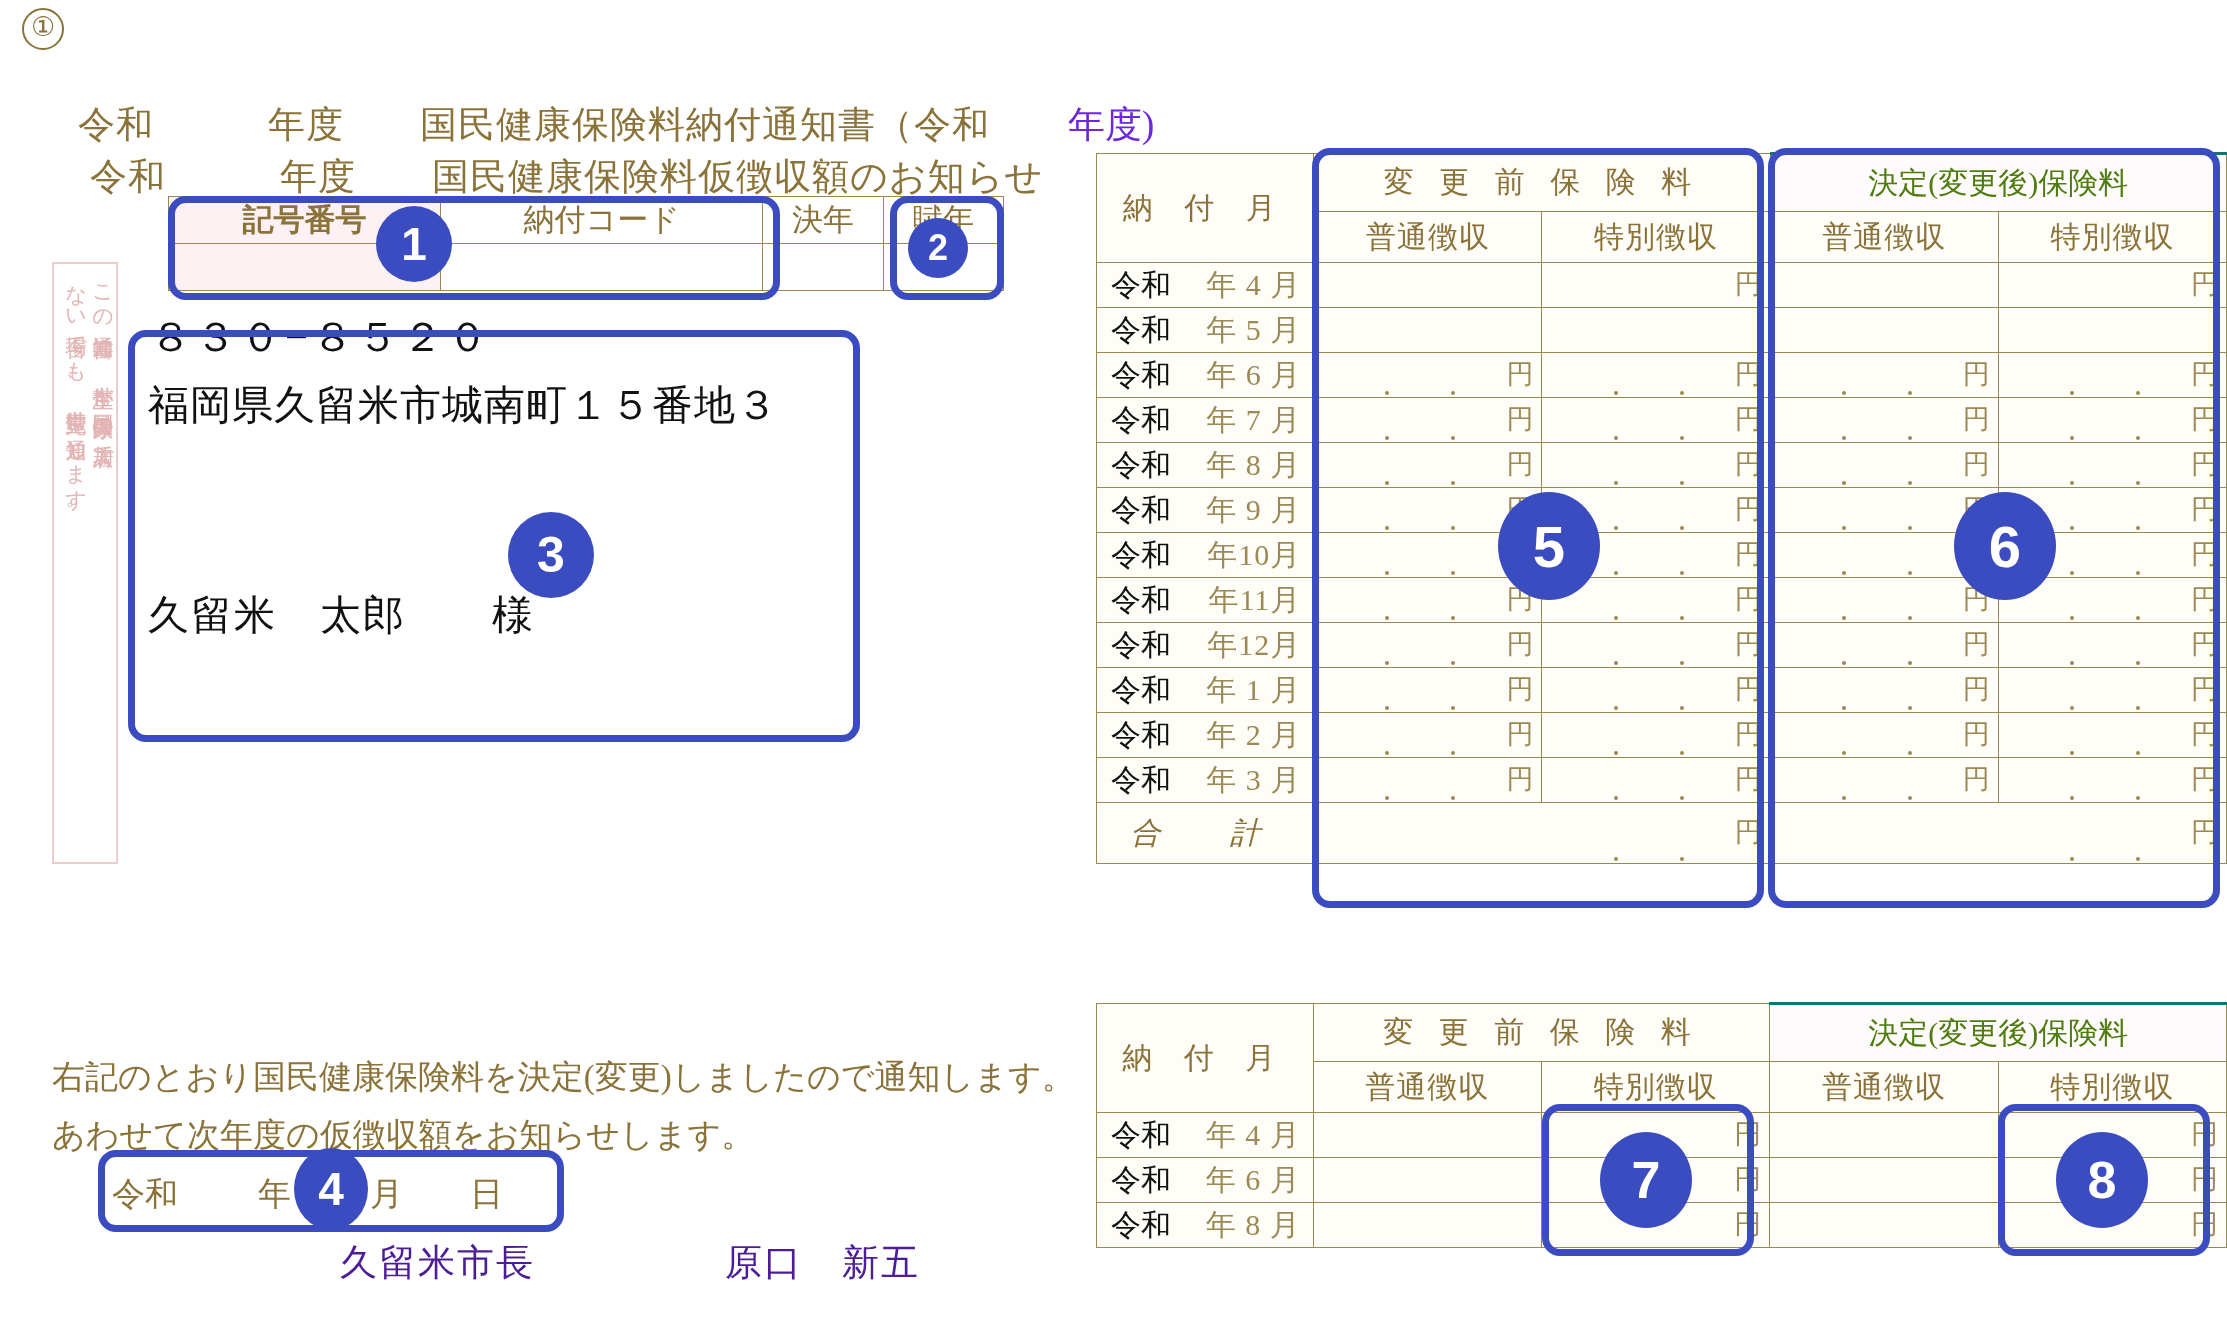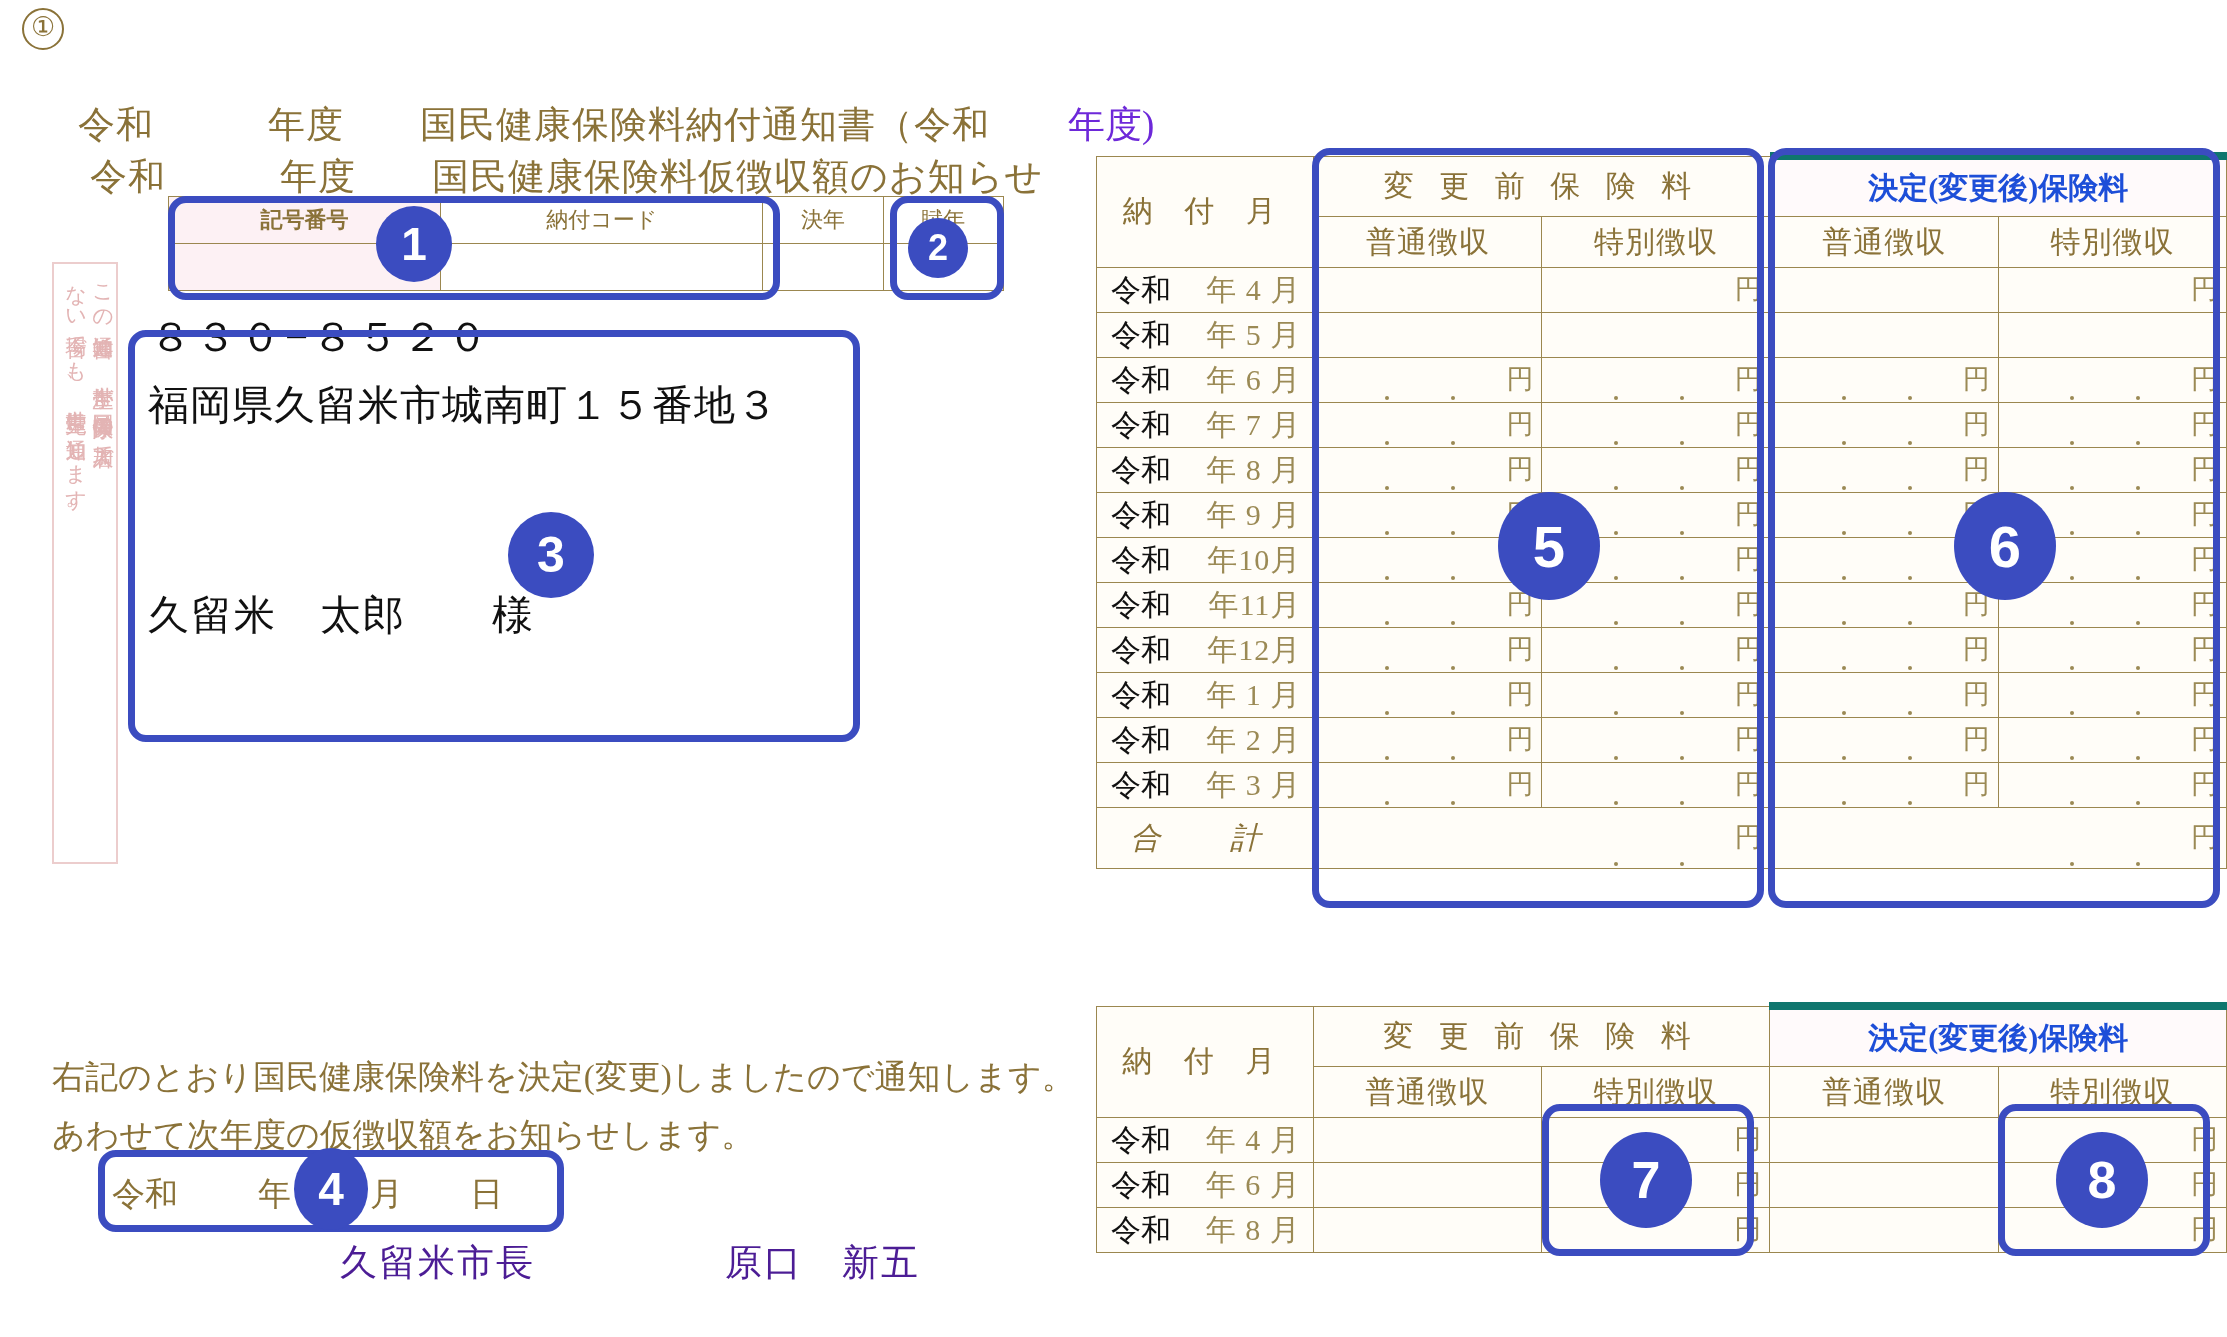--- a/index.html
+++ b/index.html
@@ -24,21 +24,21 @@
   
   .hdr-line{font-size:37px;letter-spacing:1px;white-space:nowrap;color:#8a7238;}
   .hl1{left:78px;top:100px;}
   .hl2{left:90px;top:152px;}
   .hl-right{left:1068px;top:100px;font-size:37px;color:#6d28d9;white-space:nowrap;}
 
   
   .codebox{left:168px;top:196px;width:836px;height:96px;}
   .codebox table{border-collapse:collapse;width:836px;}
   .codebox td{
-    border:1px solid #9b874f;color:#8a7238;font-size:22px;text-align:center;
+    border:1px solid #9b874f;color:#8a7238;font-size:31px;text-align:center;
     height:46px;padding:0;white-space:nowrap;margin-left:20px;
   }
   .codebox td.blank{height:46px;}
   .c-kigo{width:268px;background:#fdf1f4;font-weight:bold;}
   .c-code{width:318px;}
   .c-ketsu{width:118px;}
   .c-fu{width:118px;}
 
   
   .vnote{
@@ -72,21 +72,21 @@
   .tblwrap{left:1096px;top:152px;}
   table.grid{border-collapse:collapse;table-layout:fixed;}
   table.grid td,table.grid th{
     border:1px solid #9b874f;padding:0;margin:0;
     font-weight:normal;color:#8a7238;font-size:30px;text-align:center;
     background:#fffdf8;
   }
   .col-month{width:218px;}
   .col-amt{width:230px;}
   .hdr-group{height:56px;font-size:32px;letter-spacing:9px;}
-  .hdr-group.after{color:#1d4ed8;letter-spacing:0px;background:#fffafb;border-top:8px solid #0f766e;font-weight:bold;}
+  .hdr-group.after{color:#4d7c0f;letter-spacing:0px;background:#fffafb;border-top:3px solid #0f766e;}
   .hdr-sub{height:50px;font-size:30px;letter-spacing:1px;}
   .hdr-sub.after{background:#fffdf8;}
   .hdr-month{height:106px;font-size:32px;letter-spacing:12px;vertical-align:middle;}
   .rowh{height:44px;}
   .cell-month{text-align:left;position:relative;font-size:30px;}
   .cell-month .rw{position:absolute;left:14px;top:50%;transform:translateY(-50%);color:#111;}
   .cell-month .mo{position:absolute;right:12px;top:50%;transform:translateY(-50%);color:#9b8a55;letter-spacing:1px;}
   .cell-amt{position:relative;}
   .cell-amt .yen{position:absolute;right:8px;top:50%;transform:translateY(-52%);font-size:27px;color:#9b8a55;}
   .cell-amt .d1{position:absolute;right:152px;bottom:2px;width:4px;height:4px;border-radius:50%;background:#9b8a55;}

